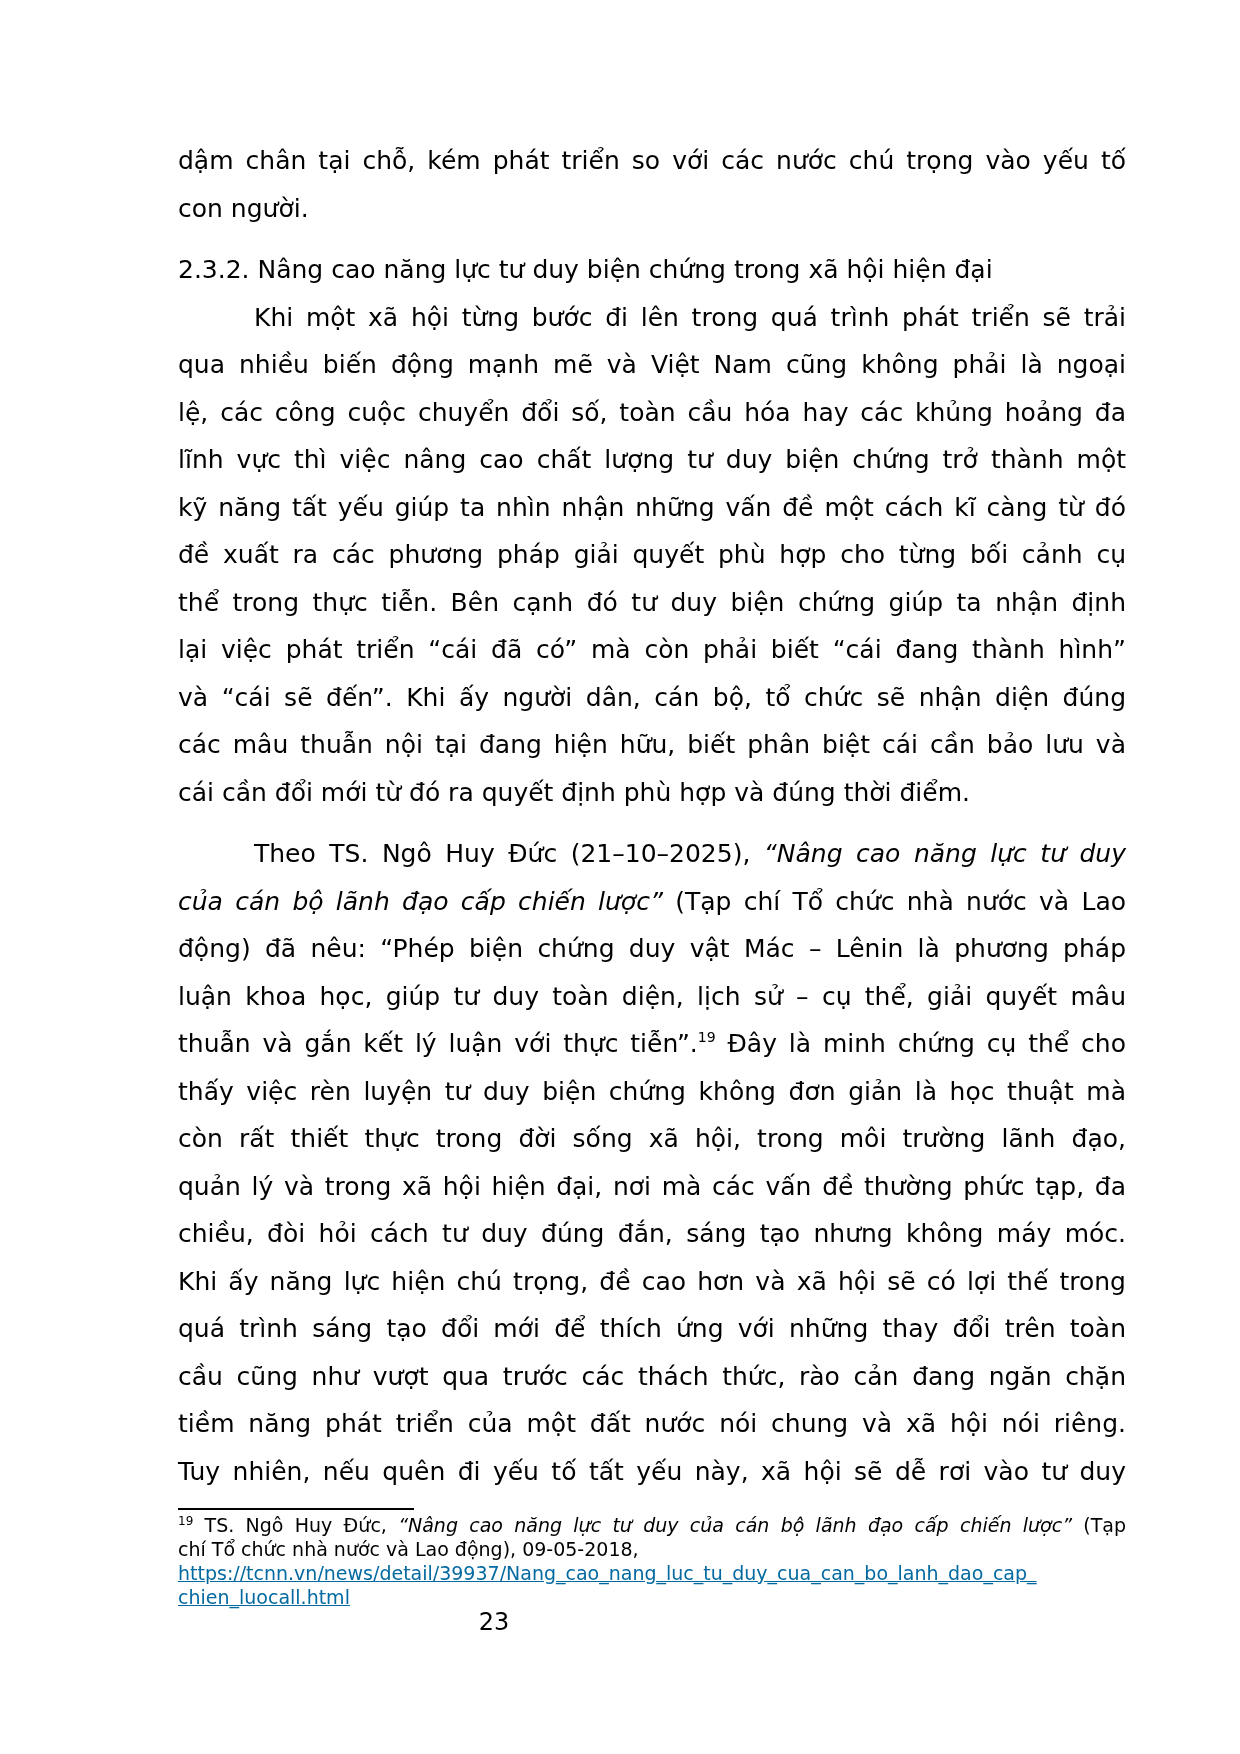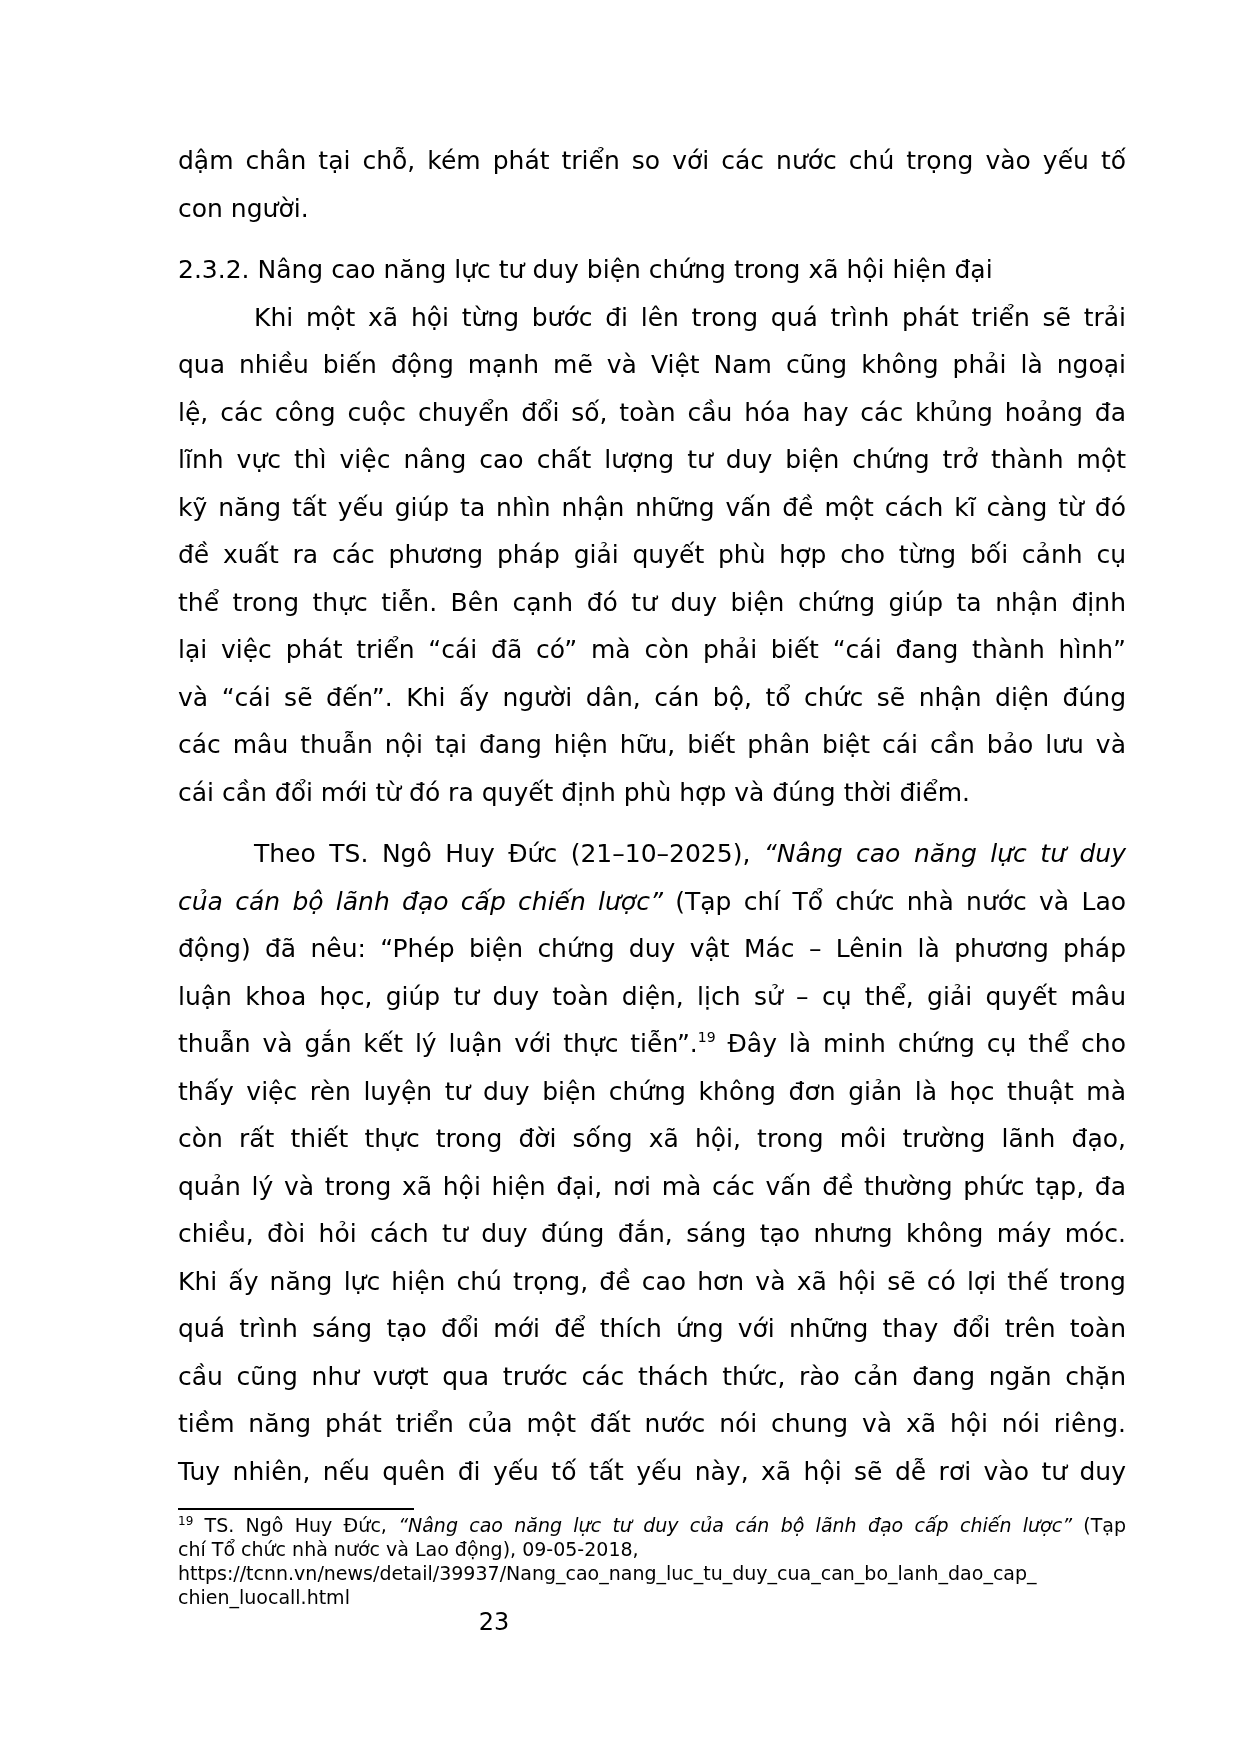--- a/index.html
+++ b/index.html
@@ -12,21 +12,21 @@
   .indent { padding-left: 76px; }
   .heading { text-align-last: left; }
   .gap { height: 14px; }
   .it { font-style: italic; }
   sup.fn { font-size: 14px; vertical-align: 10px; line-height: 0; }
   .footnote-sep { position: absolute; left: 178px; top: 1508px; width: 236px; height: 2px; background: #000; }
   .footnotes { position: absolute; left: 178px; top: 1513px; width: 948px; font-size: 19px; line-height: 24px; }
   .fnline { white-space: nowrap; text-align: justify; text-align-last: justify; }
   .fnline.left { text-align-last: left; }
   .fnsup { font-size: 12px; vertical-align: 7px; line-height: 0; }
-  a.link { color: #000000; }
+  a.link { color: #0369a1; text-decoration: underline; }
   .page-number { position: absolute; left: 0; width: 988px; top: 1607px; text-align: center; font-size: 24px; line-height: 30px; }
 </style>
 </head>
 <body>
 
 <div class="page">
   <div class="line">dậm chân tại chỗ, kém phát triển so với các nước chú trọng vào yếu tố</div>
   <div class="line last">con người.</div>
   <div class="gap"></div>
   <div class="line heading">2.3.2. Nâng cao năng lực tư duy biện chứng trong xã hội hiện đại</div>

